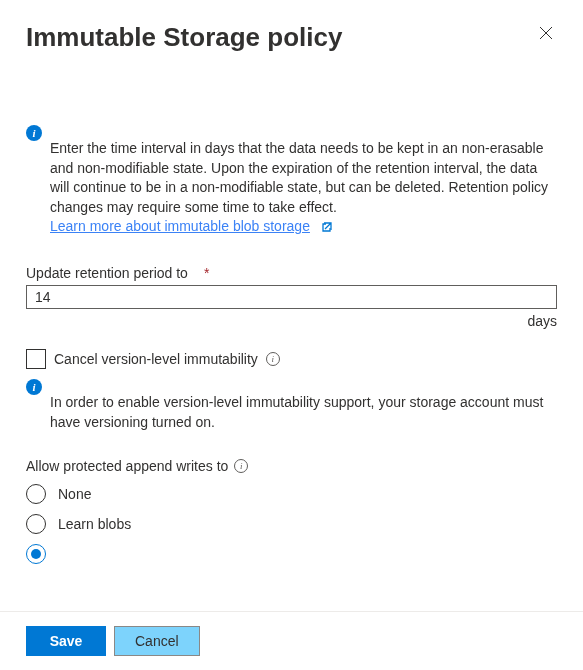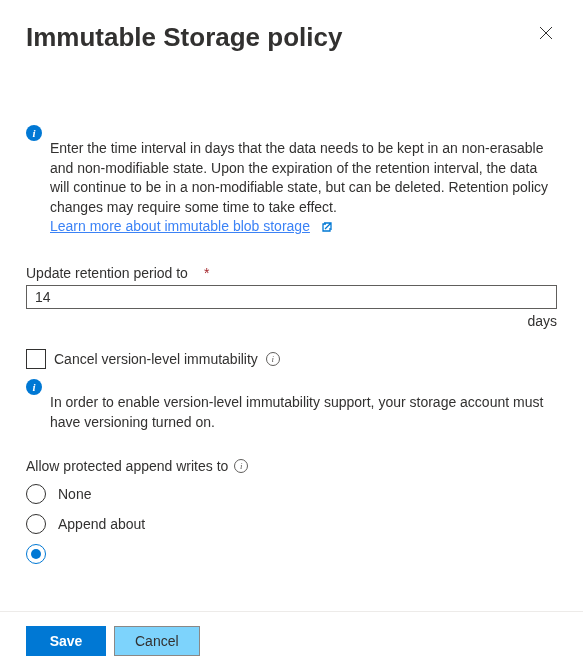--- a/index.html
+++ b/index.html
@@ -246,21 +246,21 @@
   <span>Allow protected append writes to</span>
   <span class="tooltip-icon">i</span>
 </div>
 
 <div class="radio-row">
   <div class="radio"></div>
   <span>None</span>
 </div>
 <div class="radio-row">
   <div class="radio"></div>
-  <span>Append about</span>
+  <span>Learn blobs</span>
 </div>
 <div class="radio-row">
   <div class="radio selected"></div>
 </div>
 
 <div class="footer">
   <button class="btn btn-primary">Save</button>
   <button class="btn">Cancel</button>
 </div>
 

